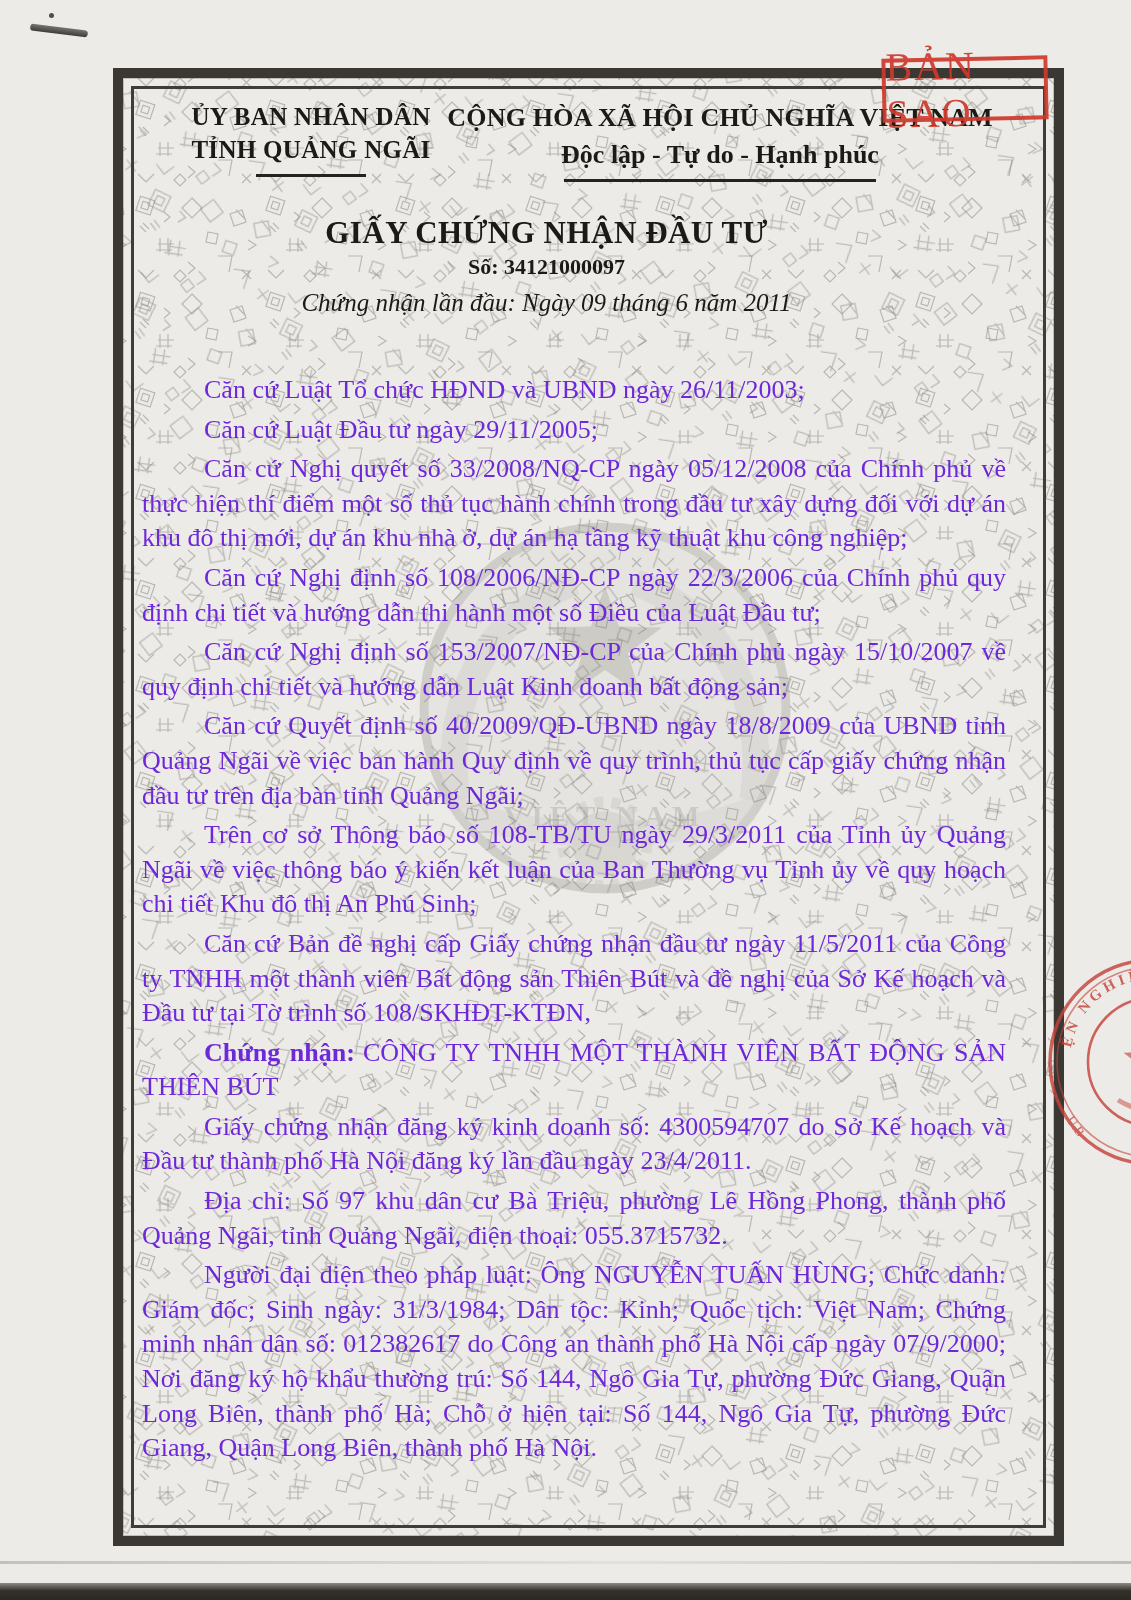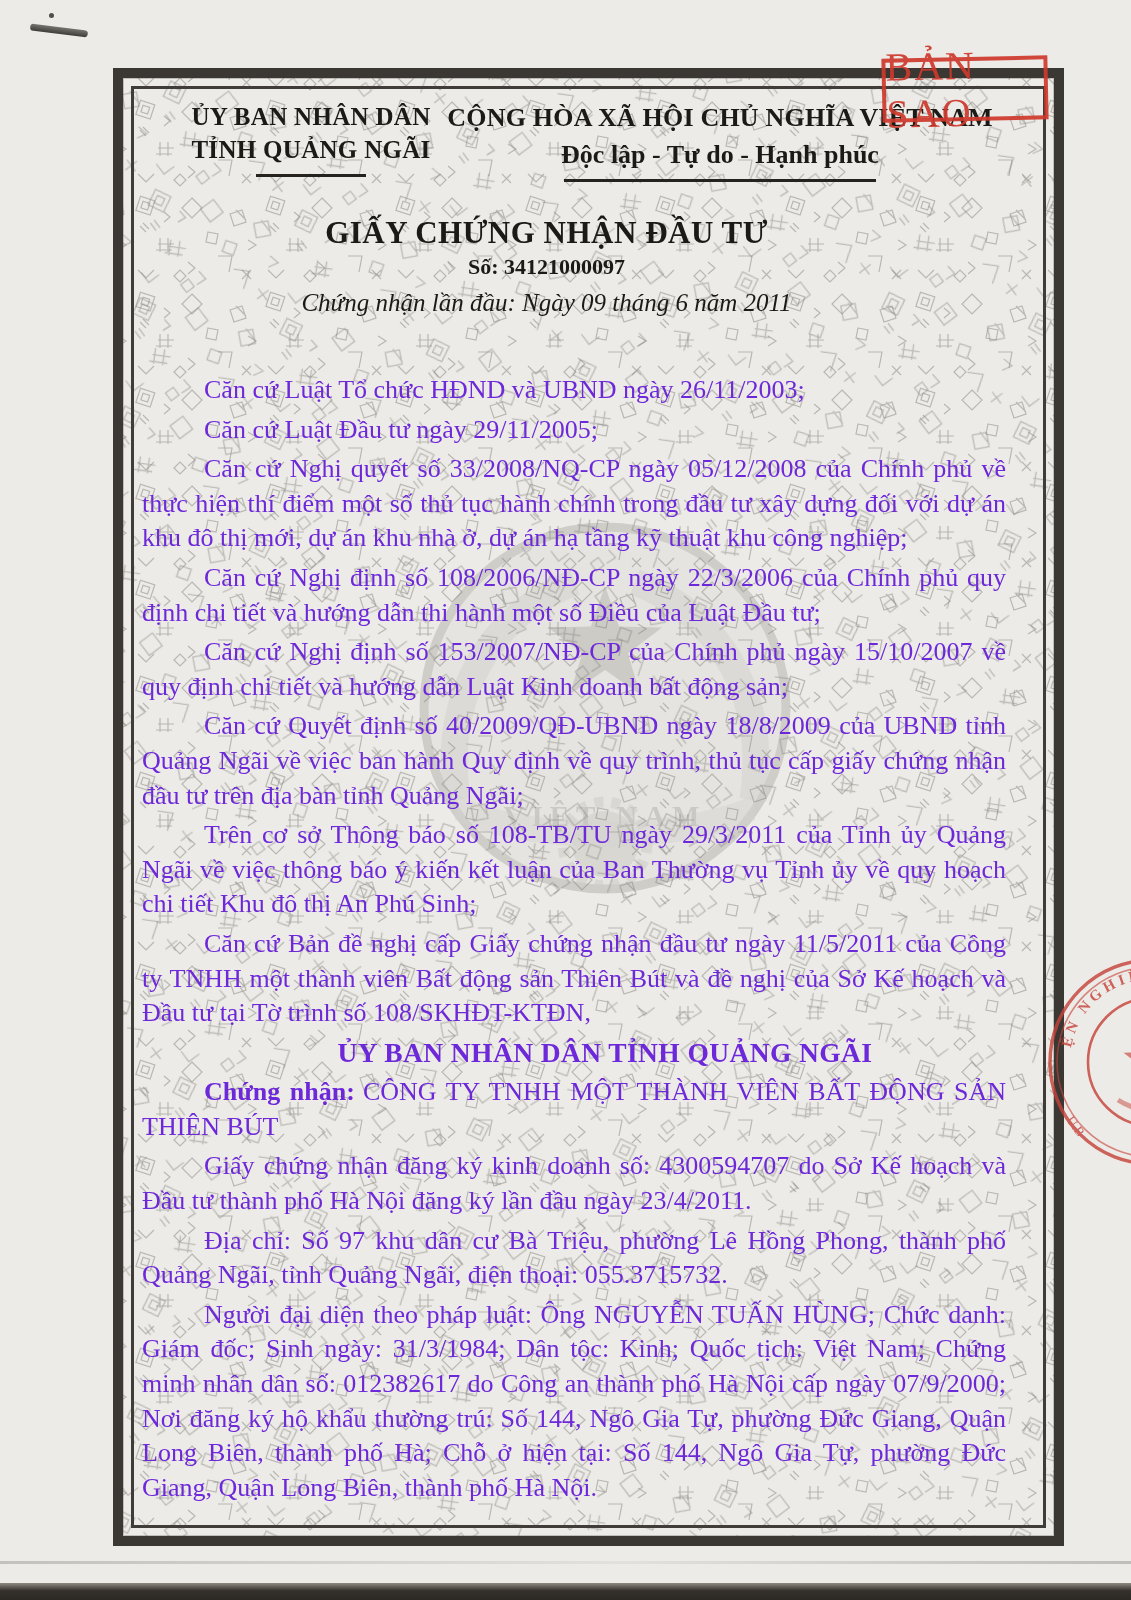--- a/index.html
+++ b/index.html
@@ -130,21 +130,20 @@
 <div class="body-text">
   <p>Căn cứ Luật Tổ chức HĐND và UBND ngày 26/11/2003;</p>
   <p>Căn cứ Luật Đầu tư ngày 29/11/2005;</p>
   <p>Căn cứ Nghị quyết số 33/2008/NQ-CP ngày 05/12/2008 của Chính phủ về thực hiện thí điểm một số thủ tục hành chính trong đầu tư xây dựng đối với dự án khu đô thị mới, dự án khu nhà ở, dự án hạ tầng kỹ thuật khu công nghiệp;</p>
   <p>Căn cứ Nghị định số 108/2006/NĐ-CP ngày 22/3/2006 của Chính phủ quy định chi tiết và hướng dẫn thi hành một số Điều của Luật Đầu tư;</p>
   <p>Căn cứ Nghị định số 153/2007/NĐ-CP của Chính phủ ngày 15/10/2007 về quy định chi tiết và hướng dẫn Luật Kinh doanh bất động sản;</p>
   <p>Căn cứ Quyết định số 40/2009/QĐ-UBND ngày 18/8/2009 của UBND tỉnh Quảng Ngãi về việc ban hành Quy định về quy trình, thủ tục cấp giấy chứng nhận đầu tư trên địa bàn tỉnh Quảng Ngãi;</p>
   <p>Trên cơ sở Thông báo số 108-TB/TU ngày 29/3/2011 của Tỉnh ủy Quảng Ngãi về việc thông báo ý kiến kết luận của Ban Thường vụ Tỉnh ủy về quy hoạch chi tiết Khu đô thị An Phú Sinh;</p>
   <p>Căn cứ Bản đề nghị cấp Giấy chứng nhận đầu tư ngày 11/5/2011 của Công ty TNHH một thành viên Bất động sản Thiên Bút và đề nghị của Sở Kế hoạch và Đầu tư tại Tờ trình số 108/SKHĐT-KTĐN,</p>
 
-  <p class="authority">ỦY BAN NHÂN DÂN TỈNH QUẢNG NGÃI</p>
 
   <p><span class="b">Chứng nhận:</span><span>CÔNG TY TNHH MỘT THÀNH VIÊN BẤT ĐỘNG SẢN THIÊN BÚT</span></p>
   <p>Giấy chứng nhận đăng ký kinh doanh số:  4300594707 do Sở Kế hoạch và Đầu tư thành phố Hà Nội đăng ký lần đầu ngày 23/4/2011.</p>
   <p>Địa chỉ: Số 97 khu dân cư Bà Triệu, phường Lê Hồng Phong, thành phố Quảng Ngãi, tỉnh Quảng Ngãi, điện thoại: 055.3715732.</p>
   <p>Người đại diện theo pháp luật: Ông NGUYỄN TUẤN HÙNG; Chức danh: Giám đốc; Sinh ngày: 31/3/1984; Dân tộc: Kinh; Quốc tịch: Việt Nam; Chứng minh nhân dân số: 012382617 do Công an thành phố Hà Nội cấp ngày 07/9/2000; Nơi đăng ký hộ khẩu thường trú: Số 144, Ngô Gia Tự, phường Đức Giang, Quận Long Biên, thành phố Hà; Chỗ ở hiện tại:  Số 144, Ngô Gia Tự, phường Đức Giang, Quận Long Biên, thành phố Hà Nội.</p>
 </div>
 
 <svg class="layer" width="1131" height="1600" style="z-index:4;pointer-events:none">
   <g opacity="0.82" transform="translate(1152,1062)">
     <circle r="102" fill="none" stroke="#c5443c" stroke-width="3.5"></circle>

